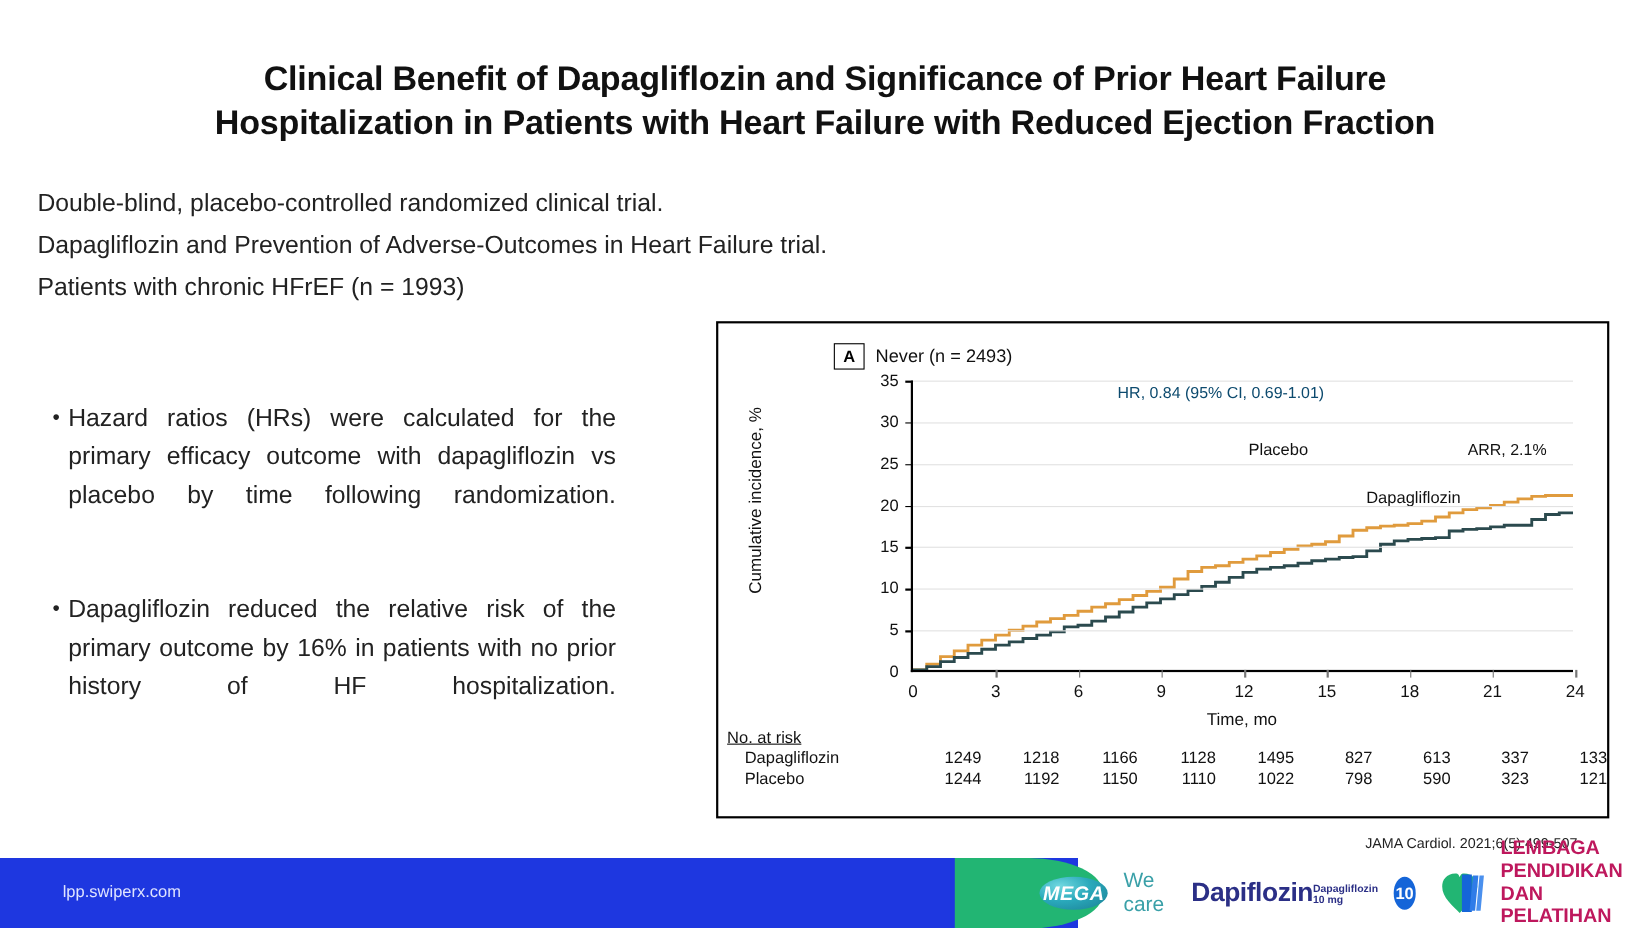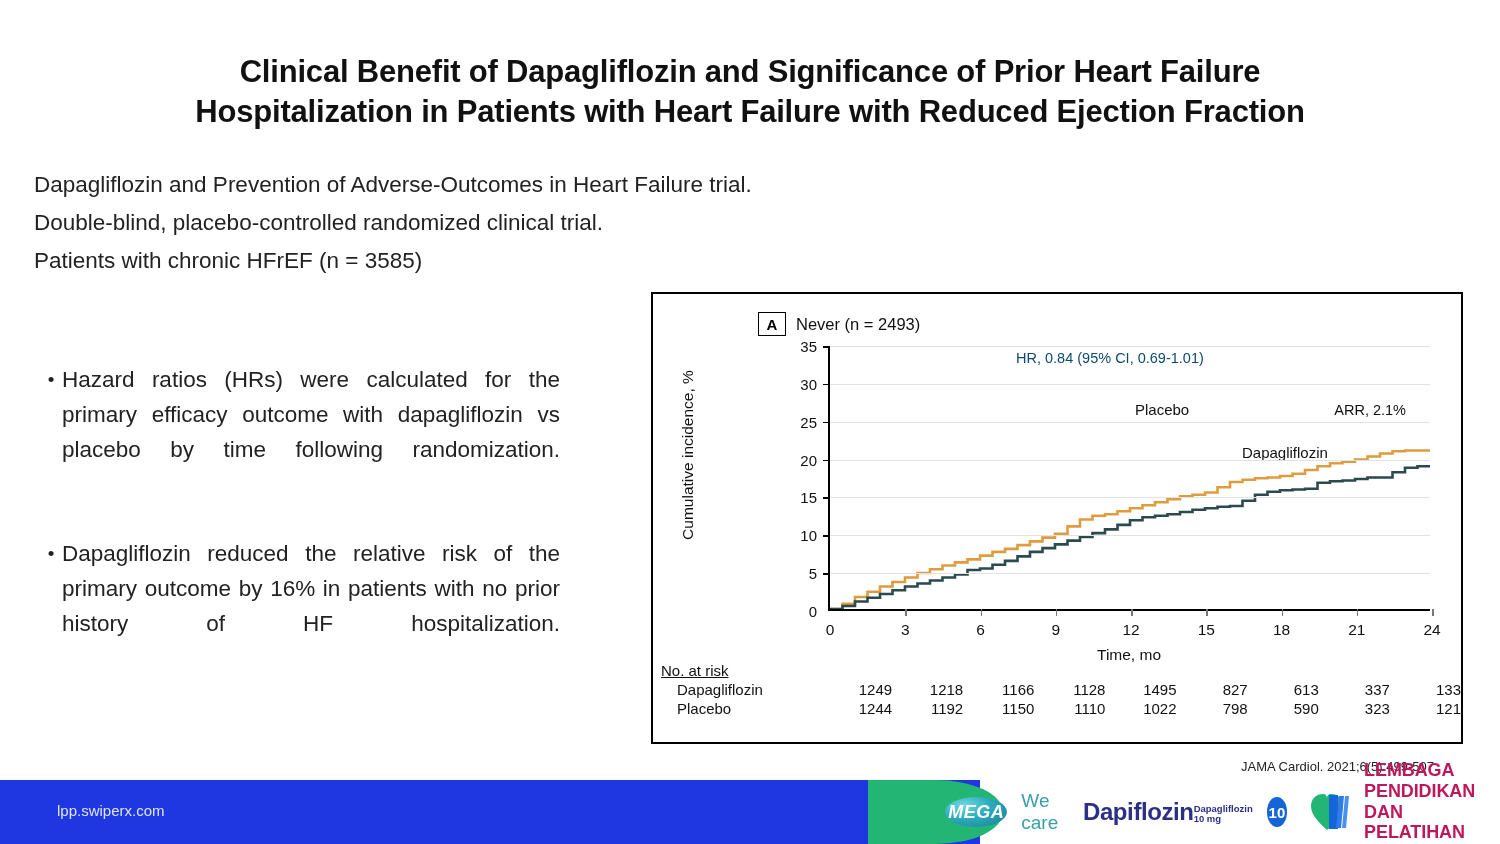--- a/index.html
+++ b/index.html
@@ -151,23 +151,23 @@
 </style>
 </head>
 <body>
 
 <div class="title">
   <div>Clinical Benefit of Dapagliflozin and Significance of Prior Heart Failure</div>
   <div>Hospitalization in Patients with Heart Failure with Reduced Ejection Fraction</div>
 </div>
 
 <div class="subtitle">
+  <div>Double-blind, placebo-controlled randomized clinical trial.</div>
   <div>Dapagliflozin and Prevention of Adverse-Outcomes in Heart Failure trial.</div>
-  <div>Double-blind, placebo-controlled randomized clinical trial.</div>
-  <div>Patients with chronic HFrEF (n = 3585)</div>
+  <div>Patients with chronic HFrEF (n = 1993)</div>
 </div>
 
 <div class="bullets">
   <div class="bullet">
     <div class="bullet-dot">•</div>
     <div class="bullet-text">Hazard ratios (HRs) were calculated for the primary efficacy outcome with dapagliflozin vs placebo by time following randomization.</div>
   </div>
   <div class="bullet">
     <div class="bullet-dot">•</div>
     <div class="bullet-text">Dapagliflozin reduced the relative risk of the primary outcome by 16% in patients with no prior history of HF hospitalization.</div>

